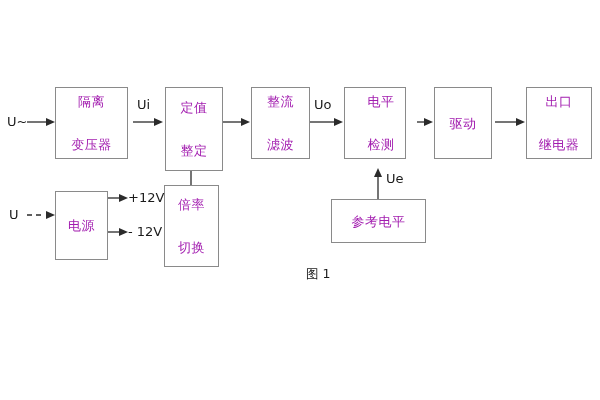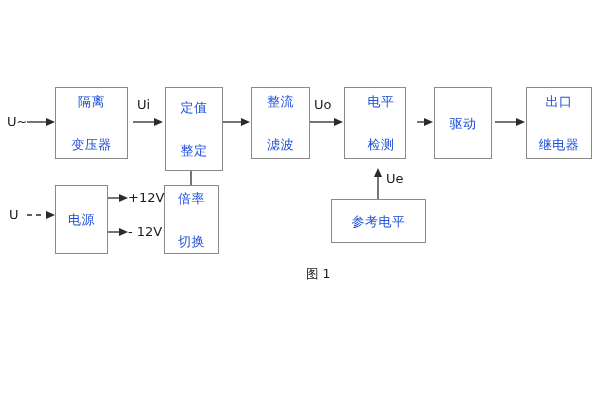--- a/index.html
+++ b/index.html
@@ -22,21 +22,21 @@
   
   .block {
     position: absolute;
     box-sizing: border-box;
     border: 1px solid #8a8a8a;
     background: #ffffff;
     display: flex;
     flex-direction: column;
     align-items: center;
     justify-content: center;
-    color: #1d4ed8;
+    color: #a21caf;
   }
   .block .line {
     font-size: 13px;
     line-height: 1.0;
     letter-spacing: 0.5px;
     white-space: nowrap;
   }
   .block .line + .line {
     margin-top: 30px;
   }
@@ -146,25 +146,25 @@
 
   <div class="block single" style="left:434px; top:87px; width:58px; height:72px;">
     <span class="line">驱动</span>
   </div>
 
   <div class="block" style="left:526px; top:87px; width:66px; height:72px;">
     <span class="line">出口</span>
     <span class="line">继电器</span>
   </div>
 
-  <div class="block single" style="left:55px; top:185px; width:53px; height:69px;">
+  <div class="block single" style="left:55px; top:191px; width:53px; height:69px;">
     <span class="line">电源</span>
   </div>
 
-  <div class="block" style="left:164px; top:185px; width:55px; height:69px;">
+  <div class="block" style="left:164px; top:185px; width:55px; height:82px;">
     <span class="line">倍率</span>
     <span class="line">切换</span>
   </div>
 
   <div class="block single" style="left:331px; top:199px; width:95px; height:44px;">
     <span class="line">参考电平</span>
   </div>
 
   <span class="label sig" style="left:7px; top:115px;">U~</span>
 

